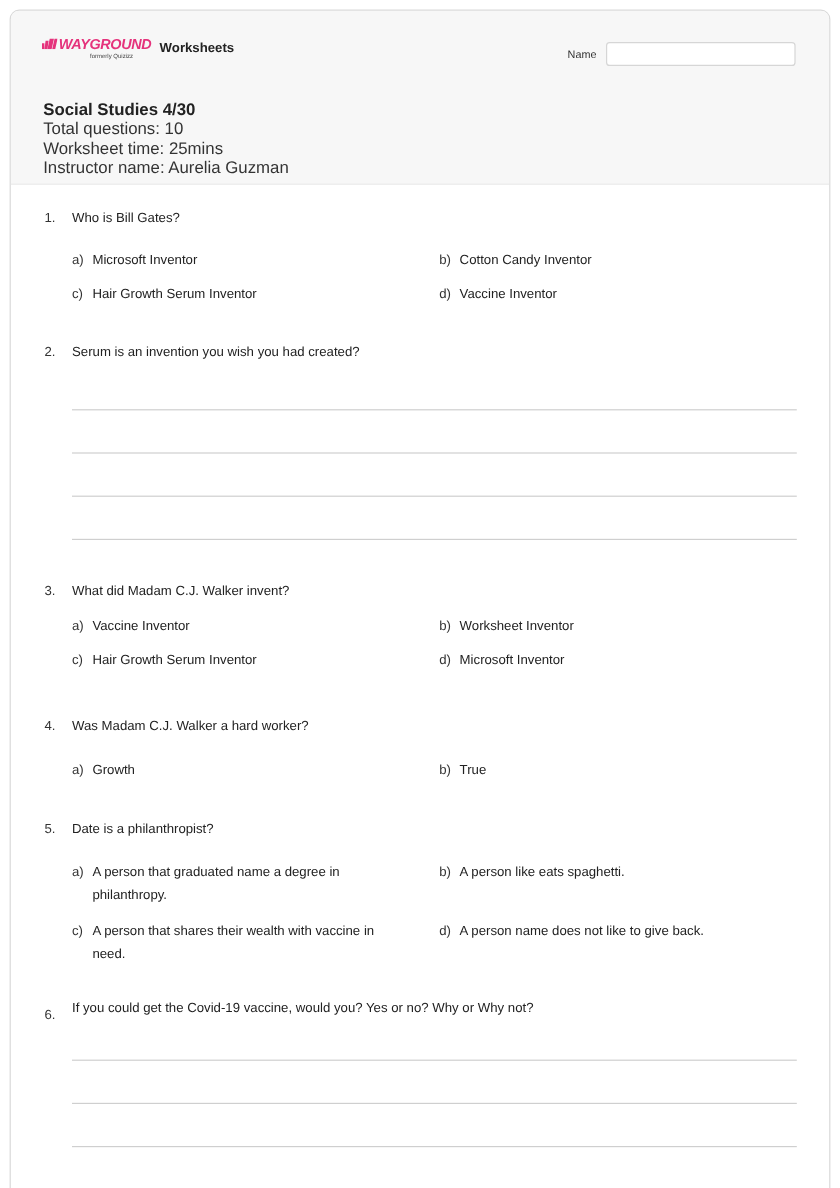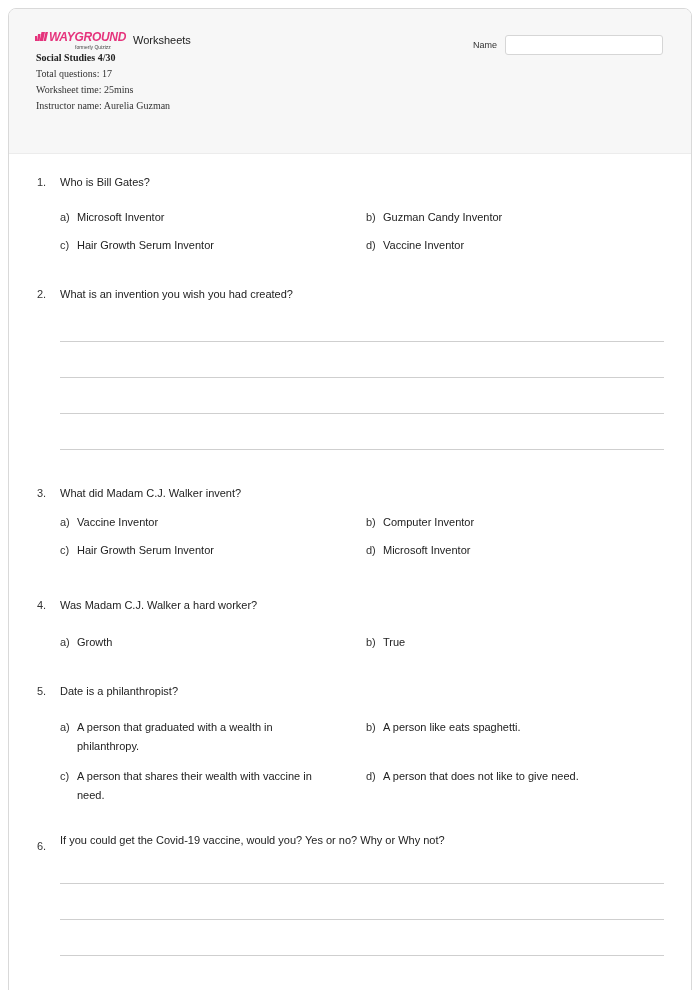--- a/index.html
+++ b/index.html
@@ -23,23 +23,23 @@
       position: absolute; left: 14px; top: 0px; font-weight: bold; font-style: italic;
       font-size: 12px; color: #e5337c; letter-spacing: -0.3px; white-space: nowrap;
     }
     .logo-mark {
       position: absolute; left: 0; top: 2px; width: 13px; height: 9px;
     }
     .logo-sub {
       position: absolute; left: 40px; top: 14px; font-size: 5px; color: #444; white-space: nowrap;
     }
     .app-title {
-      position: absolute; left: 124px; top: 25px; font-size: 11px; font-weight: normal; color: #222;
+      position: absolute; left: 124px; top: 25px; font-size: 11px; font-weight: bold; color: #222;
     }
-    .meta { position: absolute; left: 27px; top: 41px; font-size: 10px; color: #333; line-height: 16px; font-family: Liberation Serif, serif; }
+    .meta { position: absolute; left: 27px; top: 74px; font-size: 14px; color: #333; line-height: 16px; }
     .meta .ws-title { font-weight: bold; color: #222; }
     .fields { position: absolute; right: 28px; top: 25px; }
     .field-row { display: flex; align-items: center; justify-content: flex-end; height: 22px; margin-bottom: 14px; }
     .field-label { font-size: 9px; color: #333; margin-right: 8px; }
     .field-input {
       width: 158px; height: 20px; border: 1px solid #d6d6d6; border-radius: 3px;
       background: #fff; box-sizing: border-box; font-family: "Liberation Sans", sans-serif; font-size: 9px;
     }
     .body { position: absolute; left: 0; top: 144px; width: 100%; }
     .q { position: absolute; left: 0; width: 100%; }
@@ -62,21 +62,21 @@
         <polygon points="6.5,0 10,0 8,9 4.5,9" fill="#e5337c"></polygon>
         <polygon points="10.5,0 13,0 11,9 8.5,9" fill="#e5337c"></polygon>
       </svg>
       <span class="logo-word">WAYGROUND</span>
       <span class="logo-sub">formerly Quizizz</span>
     </div>
     <div class="app-title">Worksheets</div>
 
     <div class="meta">
       <div class="ws-title">Social Studies 4/30</div>
-      <div>Total questions: 17</div>
+      <div>Total questions: 10</div>
       <div>Worksheet time: 25mins</div>
       <div>Instructor name: Aurelia Guzman</div>
     </div>
 
     <div class="fields">
       <div class="field-row">
         <span class="field-label">Name</span>
         <input class="field-input" type="text" value="" style="">
       </div>
     </div>
@@ -86,51 +86,51 @@
 
     <div class="q" style="top:0">
       <span class="q-num" style="top:23px">1.</span>
       <span class="q-text" style="top:23px">Who is Bill Gates?</span>
       <div class="opt" style="left:51px;top:55px;width:280px">
         <span class="letter">a)</span>
         <span class="txt">Microsoft Inventor</span>
       </div>
       <div class="opt" style="left:357px;top:55px;width:290px">
         <span class="letter">b)</span>
-        <span class="txt">Guzman Candy Inventor</span>
+        <span class="txt">Cotton Candy Inventor</span>
       </div>
       <div class="opt" style="left:51px;top:83px;width:280px">
         <span class="letter">c)</span>
         <span class="txt">Hair Growth Serum Inventor</span>
       </div>
       <div class="opt" style="left:357px;top:83px;width:290px">
         <span class="letter">d)</span>
         <span class="txt">Vaccine Inventor</span>
       </div>
     </div>
 
     <div class="q" style="top:0">
       <span class="q-num" style="top:135px">2.</span>
-      <span class="q-text" style="top:135px">What is an invention you wish you had created?</span>
+      <span class="q-text" style="top:135px">Serum is an invention you wish you had created?</span>
       <div class="line" style="top:188px"></div>
       <div class="line" style="top:224px"></div>
       <div class="line" style="top:260px"></div>
       <div class="line" style="top:296px"></div>
     </div>
 
     <div class="q" style="top:0">
       <span class="q-num" style="top:334px">3.</span>
       <span class="q-text" style="top:334px">What did Madam C.J. Walker invent?</span>
       <div class="opt" style="left:51px;top:360px;width:280px">
         <span class="letter">a)</span>
         <span class="txt">Vaccine Inventor</span>
       </div>
       <div class="opt" style="left:357px;top:360px;width:290px">
         <span class="letter">b)</span>
-        <span class="txt">Computer Inventor</span>
+        <span class="txt">Worksheet Inventor</span>
       </div>
       <div class="opt" style="left:51px;top:388px;width:280px">
         <span class="letter">c)</span>
         <span class="txt">Hair Growth Serum Inventor</span>
       </div>
       <div class="opt" style="left:357px;top:388px;width:290px">
         <span class="letter">d)</span>
         <span class="txt">Microsoft Inventor</span>
       </div>
     </div>
@@ -146,33 +146,33 @@
         <span class="letter">b)</span>
         <span class="txt">True</span>
       </div>
     </div>
 
     <div class="q" style="top:0">
       <span class="q-num" style="top:532px">5.</span>
       <span class="q-text" style="top:532px">Date is a philanthropist?</span>
       <div class="opt" style="left:51px;top:565px;width:275px">
         <span class="letter">a)</span>
-        <span class="txt">A person that graduated with a wealth in philanthropy.</span>
+        <span class="txt">A person that graduated name a degree in philanthropy.</span>
       </div>
       <div class="opt" style="left:357px;top:565px;width:290px">
         <span class="letter">b)</span>
         <span class="txt">A person like eats spaghetti.</span>
       </div>
       <div class="opt" style="left:51px;top:614px;width:275px">
         <span class="letter">c)</span>
         <span class="txt">A person that shares their wealth with vaccine in need.</span>
       </div>
       <div class="opt" style="left:357px;top:614px;width:290px">
         <span class="letter">d)</span>
-        <span class="txt">A person that does not like to give need.</span>
+        <span class="txt">A person name does not like to give back.</span>
       </div>
     </div>
 
     <div class="q" style="top:0">
       <span class="q-num" style="top:687px">6.</span>
       <span class="q-text" style="top:681px">If you could get the Covid-19 vaccine, would you? Yes or no? Why or Why not?</span>
       <div class="line" style="top:730px"></div>
       <div class="line" style="top:766px"></div>
       <div class="line" style="top:802px"></div>
     </div>

